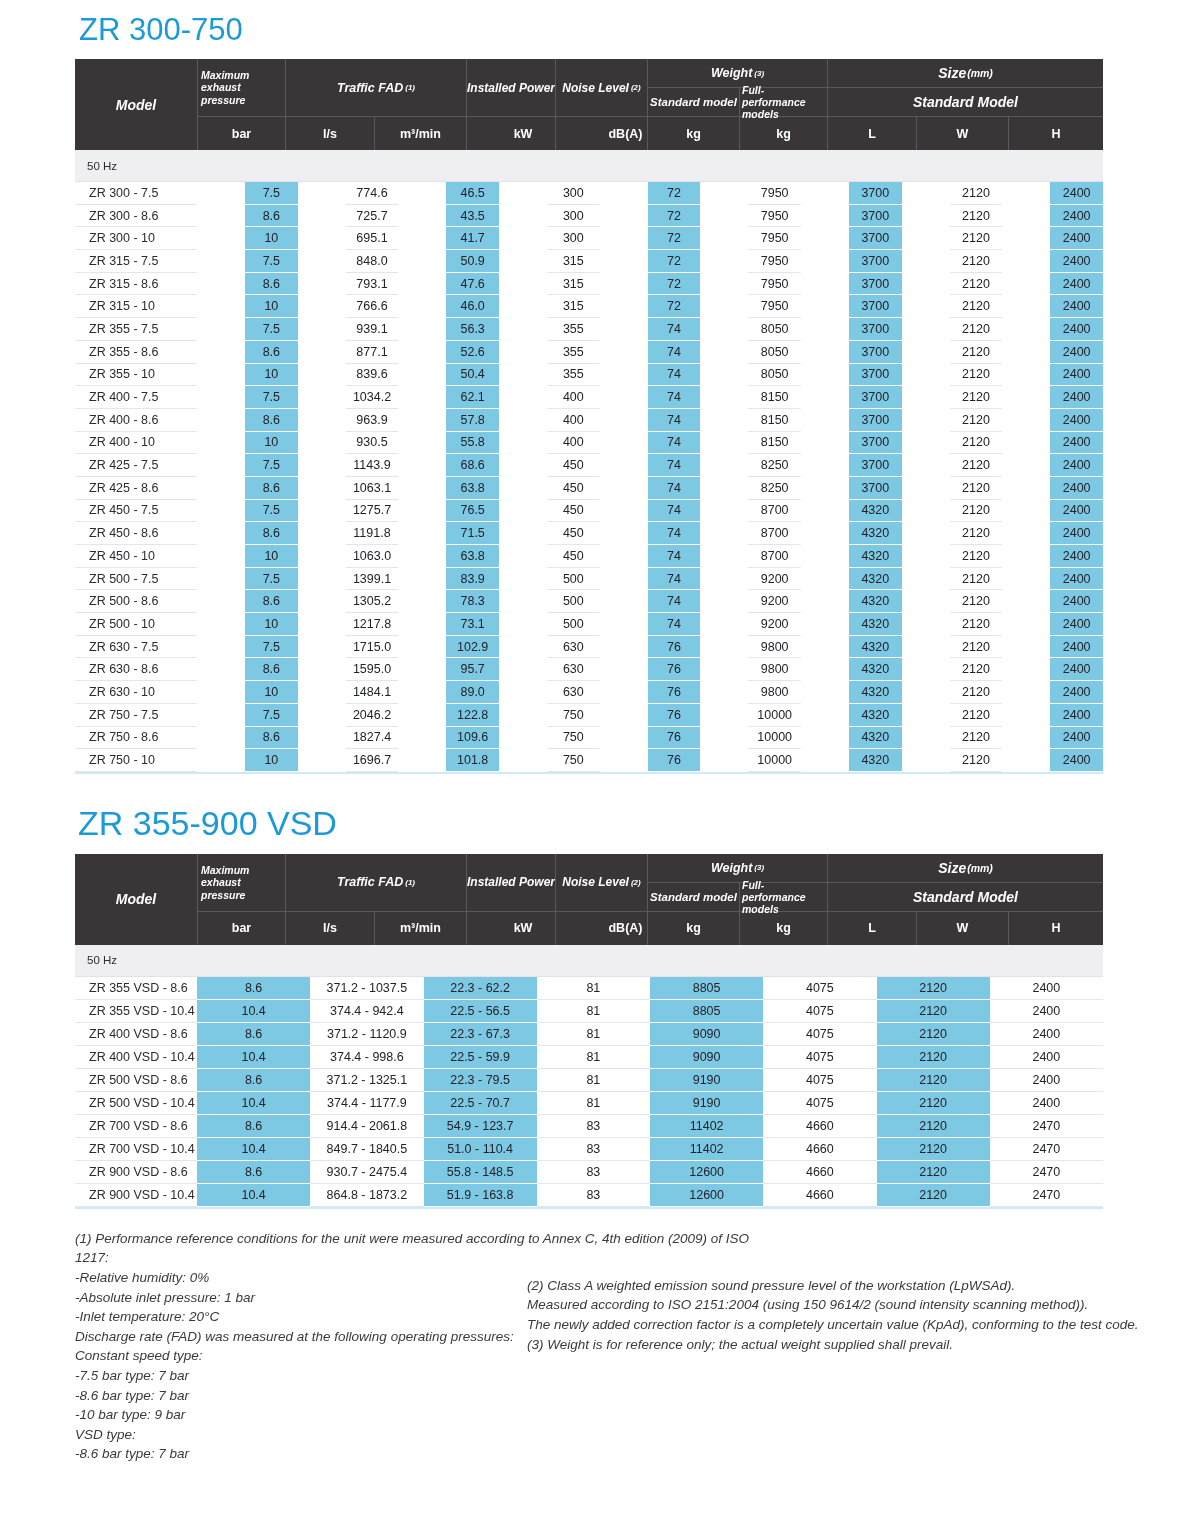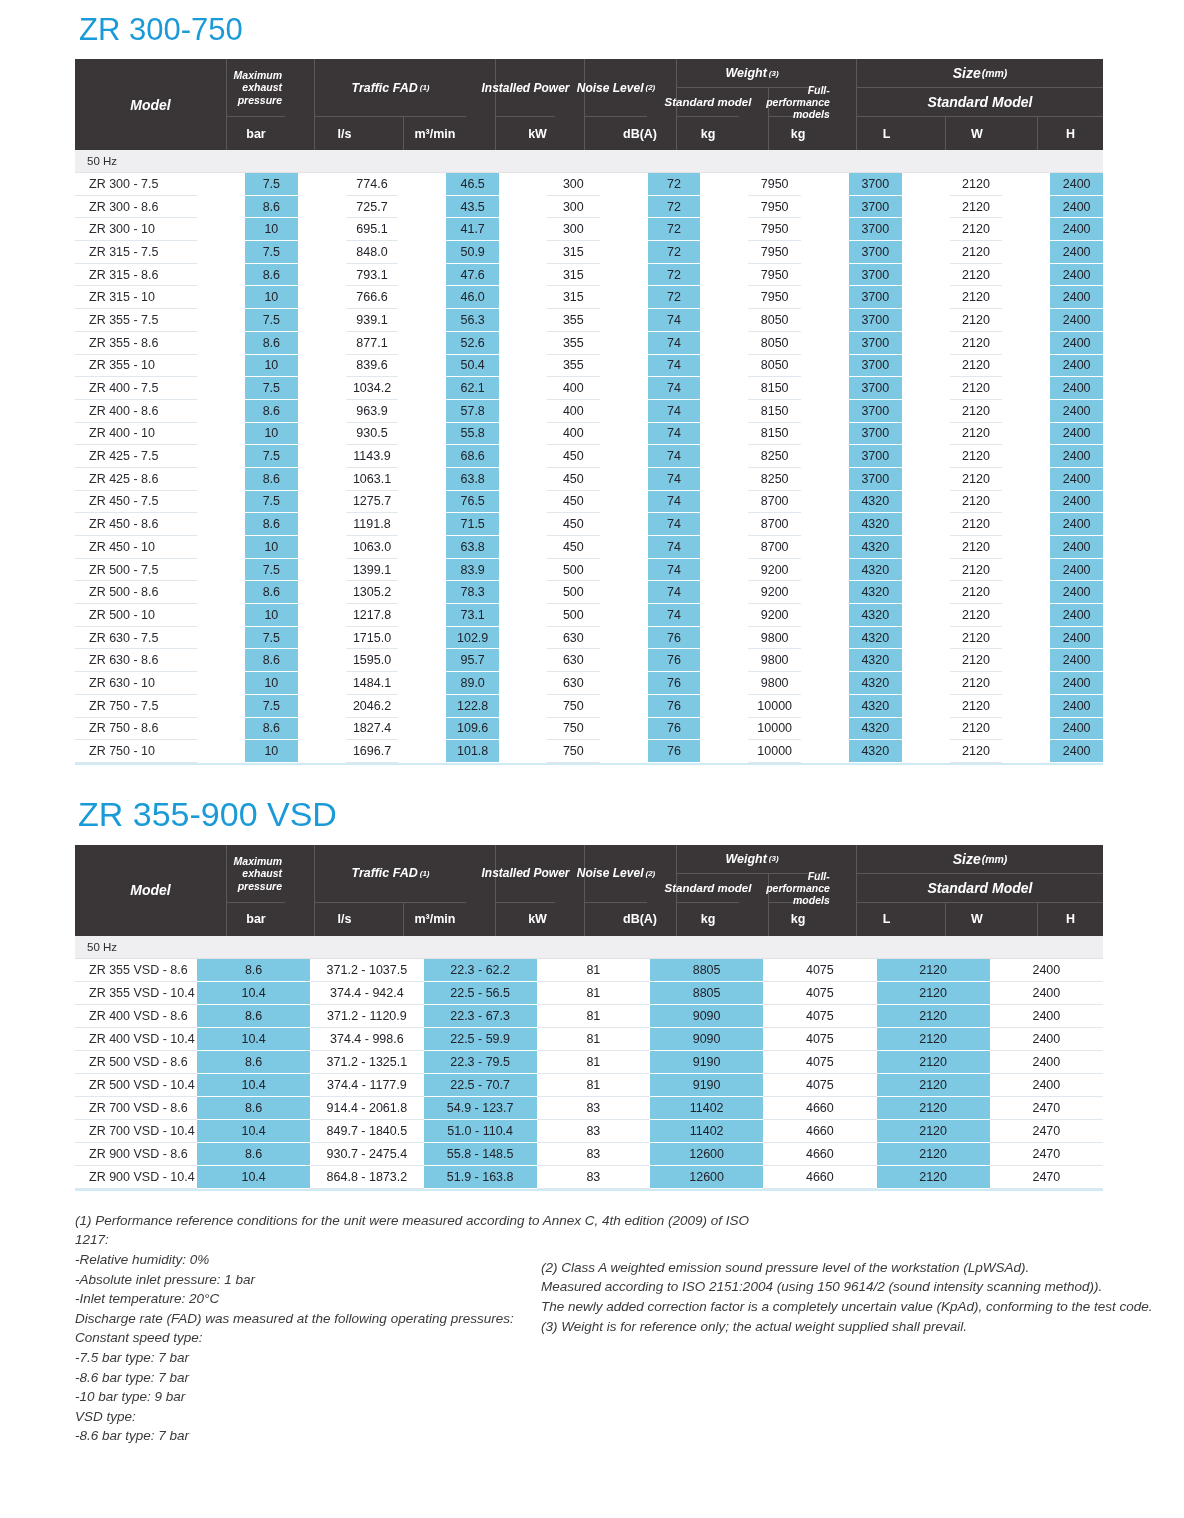--- a/index.html
+++ b/index.html
@@ -32,23 +32,22 @@
 
   
   .thead {
     display:grid; width:1028px;
     grid-template-columns:122px 88px 89px 92px 89px 92px 92px 88px 89px 92px 95px;
     grid-template-rows:29px 29px 33px;
     background:#3a3637; color:#ffffff;
   }
   .hcell {
     display:flex; align-items:center; justify-content:center;
-    text-align:right; font-style:italic; font-weight:bold;
+    text-align:left; font-style:italic; font-weight:bold;
     border-left:1px solid #5b575c;
-    margin-left:29px;
   }
   .hb { border-bottom:1px solid #5b575c; }
   .h-model   { grid-column:1;    grid-row:1/4; border-left:none; font-size:14px; }
   .h-mep     { grid-column:2;    grid-row:1/3; font-size:10.5px; line-height:12.5px; padding:0 3px; }
   .h-fad     { grid-column:3/5;  grid-row:1/3; font-size:12.5px; }
   .h-power   { grid-column:5;    grid-row:1/3; font-size:12px; white-space:nowrap; }
   .h-noise   { grid-column:6;    grid-row:1/3; font-size:12px; white-space:nowrap; }
   .h-weight  { grid-column:7/9;  grid-row:1;   font-size:12.5px; }
   .h-wstd    { grid-column:7;    grid-row:2;   font-size:11.5px; white-space:nowrap; }
   .h-wfull   { grid-column:8;    grid-row:2;   font-size:10.5px; line-height:12px; padding:0 2px; }
@@ -56,21 +55,21 @@
   .h-sizestd { grid-column:9/12; grid-row:2;   font-size:14px; }
   .h-unit    { grid-row:3; font-style:normal; font-weight:bold; font-size:12.5px; }
   .u1{grid-column:2;} .u2{grid-column:3;} .u3{grid-column:4;} .u4{grid-column:5;padding-left:24px;}
   .u5{grid-column:6;padding-left:48px;} .u6{grid-column:7;} .u7{grid-column:8;} .u8{grid-column:9;}
   .u9{grid-column:10;} .u10{grid-column:11;}
   sup { font-size:8px; vertical-align:super; margin-left:2px; font-weight:bold; }
   .size-mm { font-size:10.5px; font-weight:bold; margin-left:1px; }
 
   
   .freq-band {
-    height:23px; background:#efeef0; border-bottom:1px solid #e2e2e5;
+    height:32px; background:#efeef0; border-bottom:1px solid #e2e2e5;
     display:flex; align-items:center; padding-left:12px;
     font-size:11.5px; color:#2e2e2e;
   }
 
   
   .tbody { border-bottom:2px solid #cfe9f5; }
   .trow { display:grid; width:1028px; }
   .trow.t1 { grid-template-columns:122px repeat(9, 1fr); height:22.7px;gap:48px; }
   .trow.t2 { grid-template-columns:122px repeat(8, 1fr); height:23px; }
   .tcell {
@@ -83,21 +82,21 @@
   }
   .c-blue  { background:#7dc8e2; border-bottom:1px solid #ffffff; }
   .c-white { border-bottom:1px solid #e0e7ed; }
 
   
   .footnotes {
     position:relative; margin-top:20px; margin-left:0px;
     font-style:italic; font-size:13.5px; line-height:19.6px; color:#3a3a3a;
   }
   .fn-left  { width:690px; }
-  .fn-right { position:absolute; left:466px; top:47px; width:625px; }
+  .fn-right { position:absolute; left:452px; top:47px; width:625px; }
 </style>
 </head>
 <body>
 
 <div class="content">
 
   <h2 class="section-title-1">ZR 300-750</h2>
 
   <div class="ztable">
     <div class="thead">

